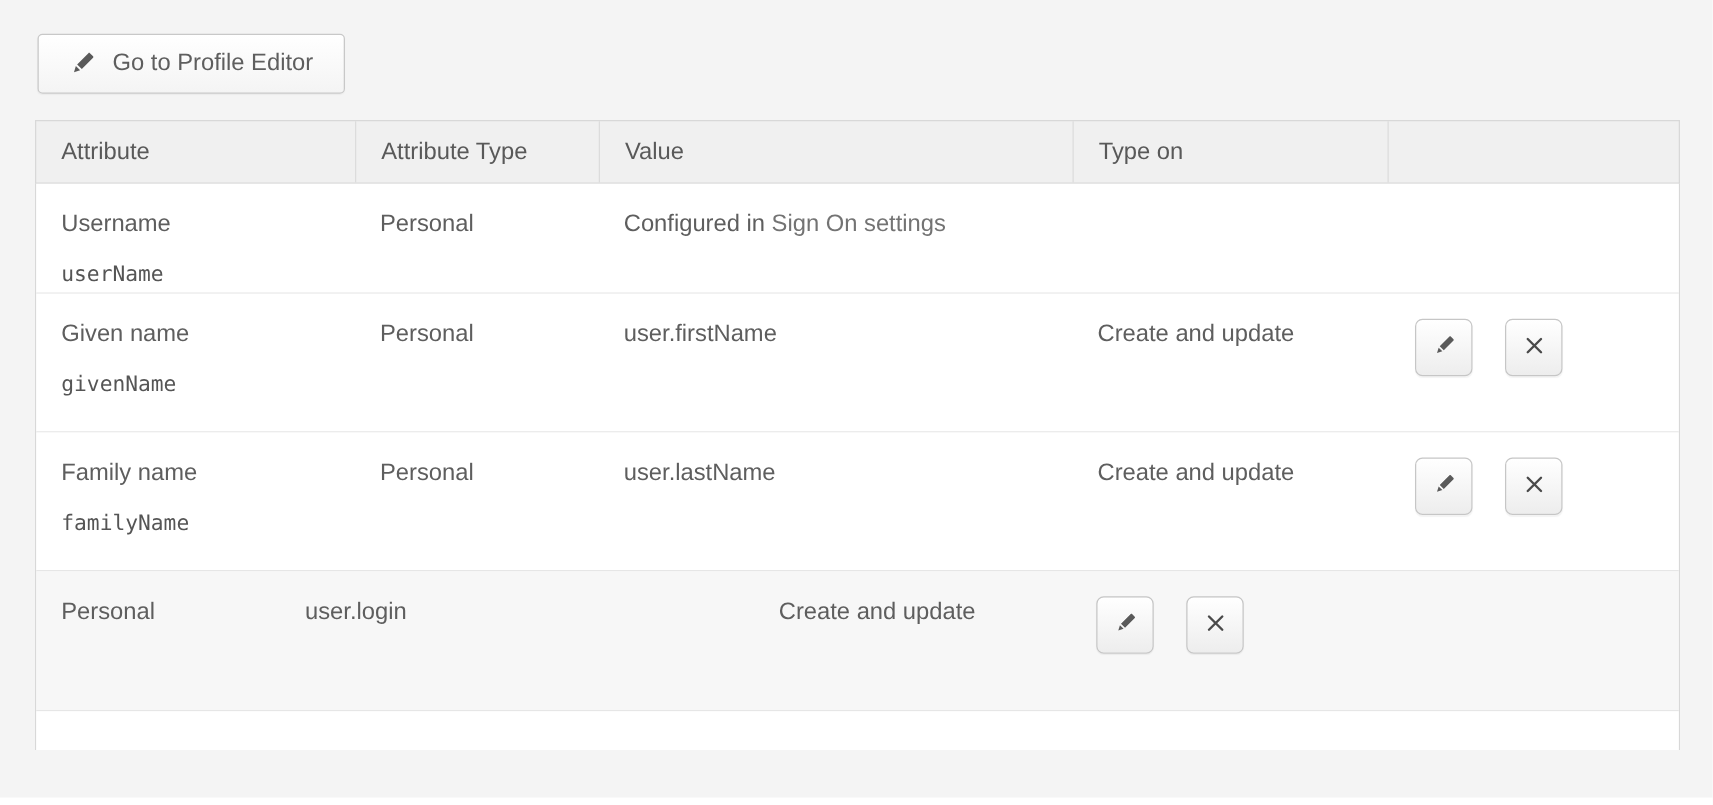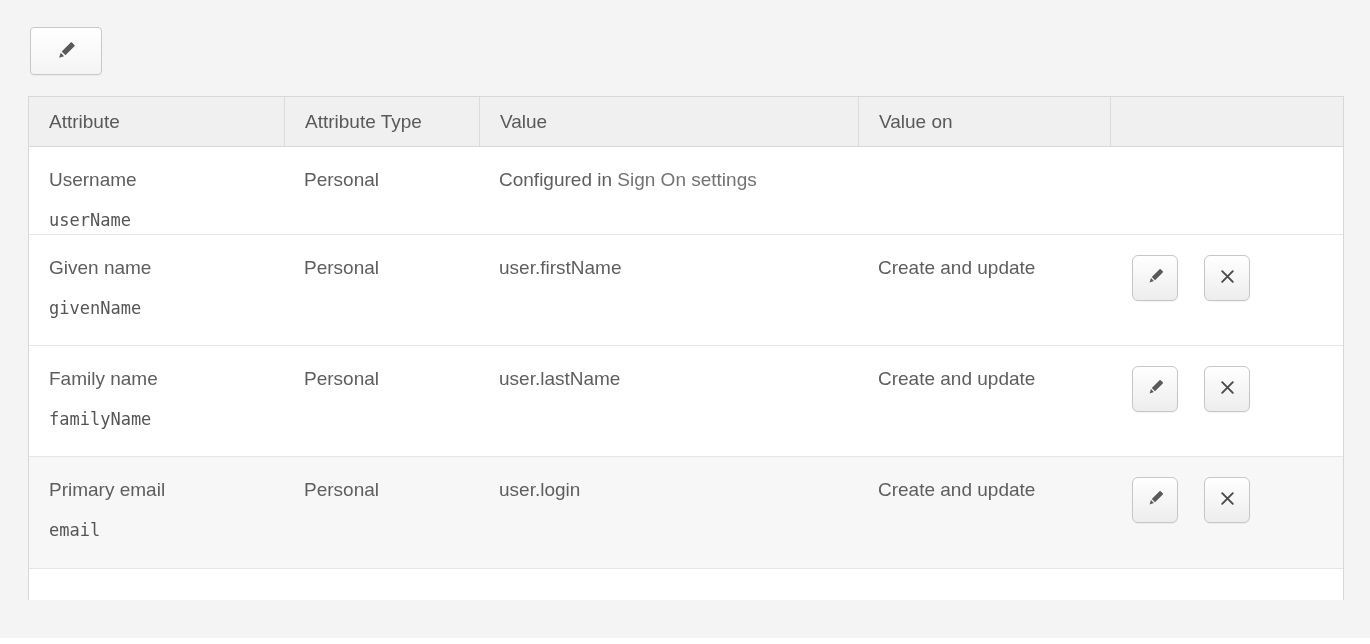--- a/index.html
+++ b/index.html
@@ -136,30 +136,31 @@
 <div class="page-panel">
 
   <div class="toolbar">
     <button class="btn">
       <span class="icon">
         <svg width="22" height="22" viewBox="0 0 20 20">
           <path d="M6.1 10.5 L14.3 2.3 C14.6 2 15.1 2 15.4 2.3 L17.7 4.6 C18 4.9 18 5.4 17.7 5.7 L9.5 13.9 Z" fill="#5a5a5a"></path>
           <path d="M5.2 11.7 L8.3 14.8 L3.8 16.2 Z" fill="#5a5a5a"></path>
         </svg>
       </span>
+      <span>Go to Profile Editor</span>
     </button>
   </div>
 
   <div class="table">
 
     <div class="thead">
       <div class="th col-1">Attribute</div>
       <div class="th col-2">Attribute Type</div>
       <div class="th col-3">Value</div>
-      <div class="th col-4">Value on</div>
+      <div class="th col-4">Type on</div>
       <div class="th col-5"></div>
     </div>
 
     <div class="tbody">
 
       <div class="tr" style="height:88px">
         <div class="td col-1">
           <span class="attr-label">Username</span>
           <span class="attr-name">userName</span>
         </div>
@@ -219,24 +220,20 @@
             <span>
               <svg width="17" height="17" viewBox="0 0 16 16">
                 <path d="M3 3 L13 13 M13 3 L3 13" stroke="#4a4a4a" stroke-width="1.8" stroke-linecap="round"></path>
               </svg>
             </span>
           </button>
         </div>
       </div>
 
       <div class="tr highlighted" style="height:112px">
-        <div class="td col-1">
-          <span class="attr-label">Primary email</span>
-          <span class="attr-name">email</span>
-        </div>
         <div class="td col-2">Personal</div>
         <div class="td col-3">user.login</div>
         <div class="td col-4">Create and update</div>
         <div class="actions col-5">
           <button class="icon-btn">
             <span>
               <svg width="19" height="19" viewBox="0 0 20 20">
                 <path d="M6.1 10.5 L14.3 2.3 C14.6 2 15.1 2 15.4 2.3 L17.7 4.6 C18 4.9 18 5.4 17.7 5.7 L9.5 13.9 Z" fill="#5a5a5a"></path>
                 <path d="M5.2 11.7 L8.3 14.8 L3.8 16.2 Z" fill="#5a5a5a"></path>
               </svg>

